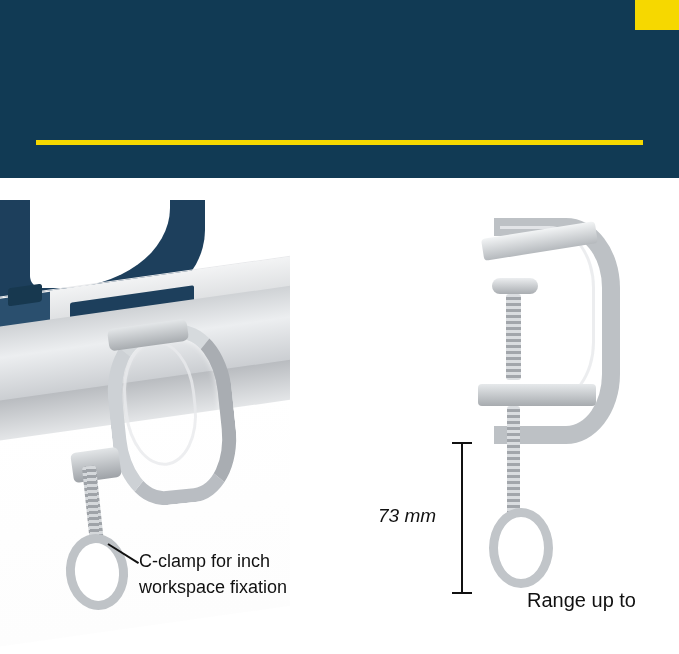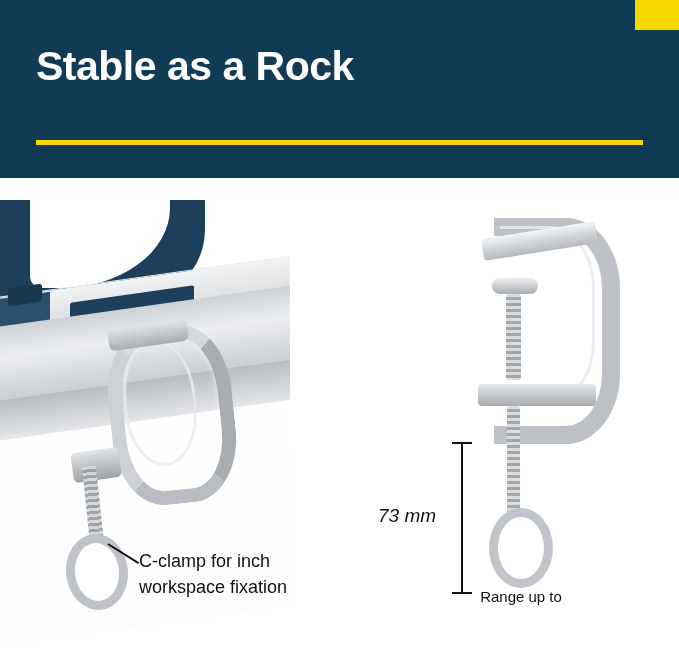--- a/index.html
+++ b/index.html
@@ -364,35 +364,34 @@
     width: 230px;
     font-size: 18px;
     color: #111111;
     line-height: 1.45;
   }
   .caption-right {
     position: absolute;
     left: 406px;
     top: 408px;
     width: 230px;
-    text-align: center;
-    font-size: 15px;
+    text-align: right;
+    font-size: 20px;
     color: #111111;
     line-height: 1.45;
   }
   .cap-line { display: block; }
 </style>
 </head>
 <body>
 
 <div class="page">
 
   <div class="header">
     <div class="header-accent-corner"></div>
-    <div class="header-title">Stable as a Rock</div>
     <div class="header-rule"></div>
   </div>
 
   <div class="photo">
 
     <div class="desk-shadow"></div>
     <div class="stand-body"></div>
     <div class="stand-cut"></div>
     <div class="desk-top"></div>
     <div class="stand-foot"></div>

